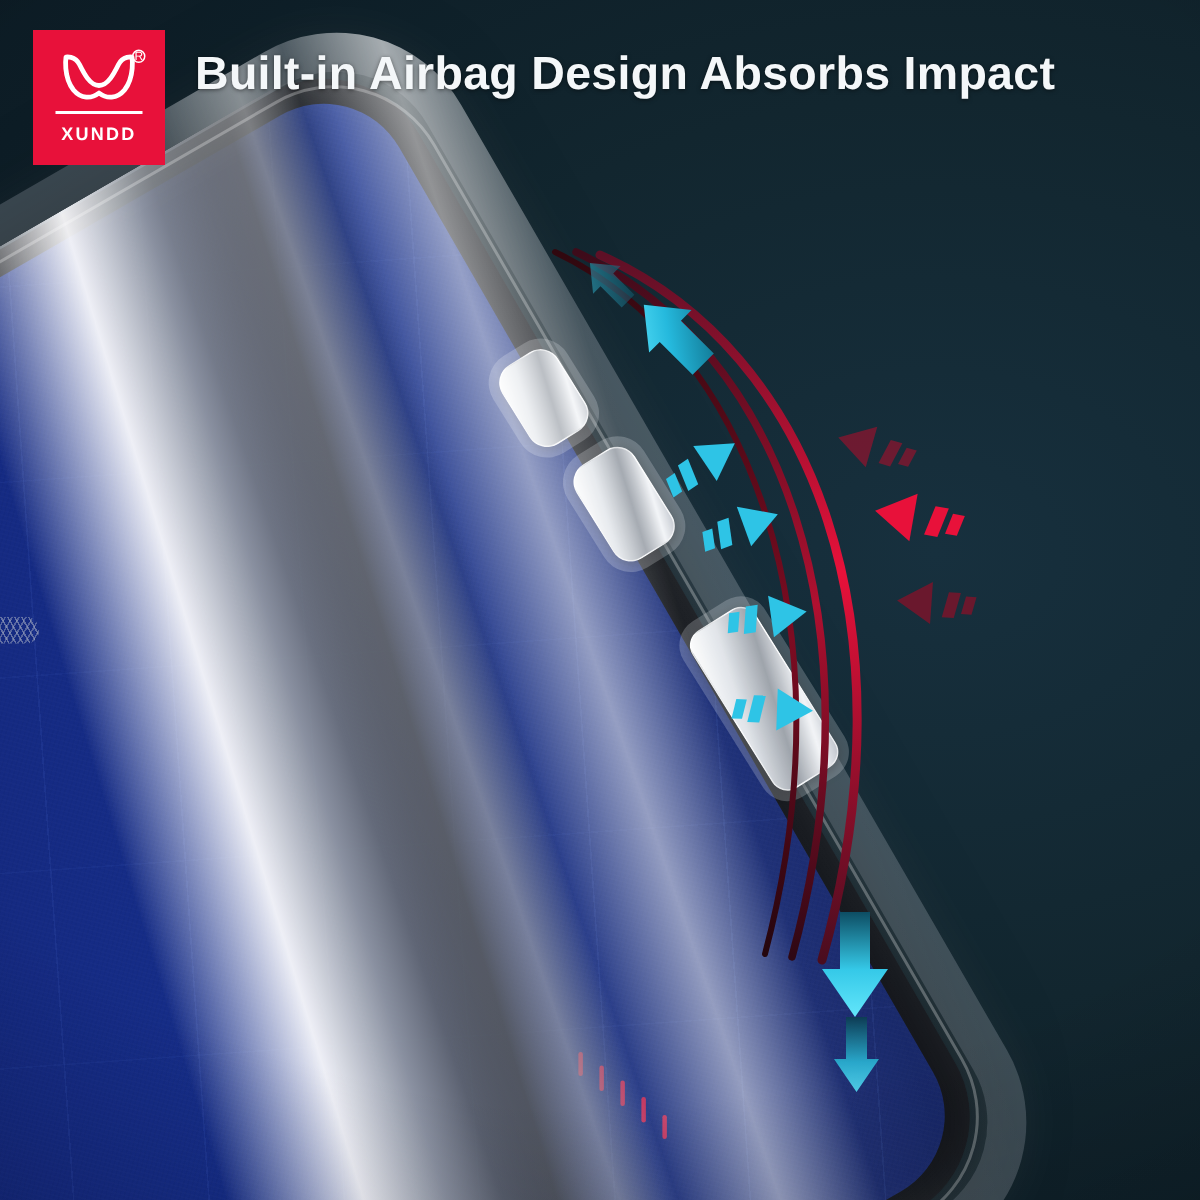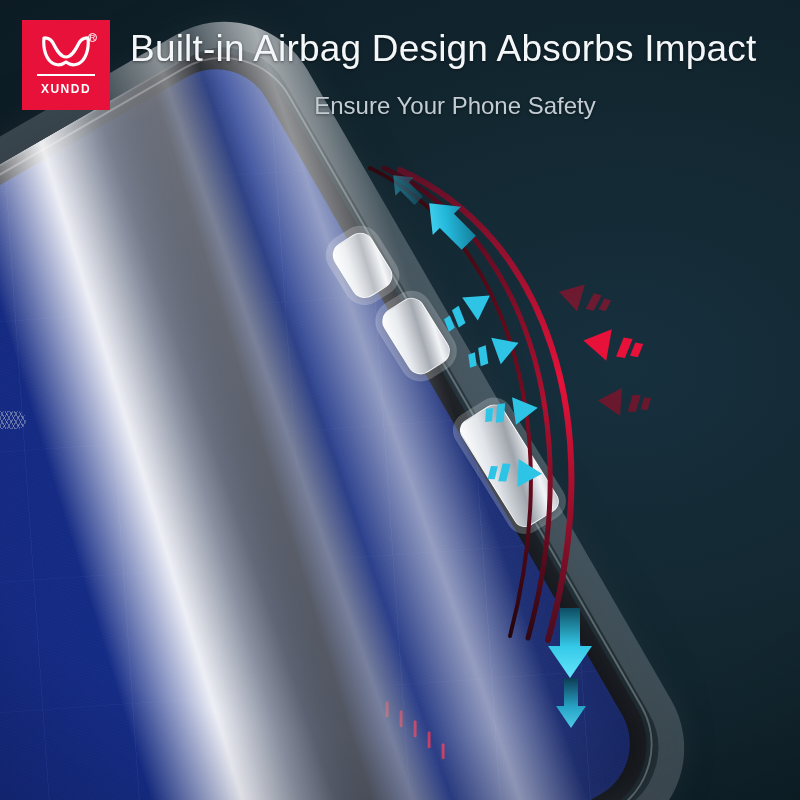--- a/index.html
+++ b/index.html
@@ -21,21 +21,21 @@
   .logo-reg{
     position:absolute;right:-1px;top:-2px;color:#fff;font-size:8px;line-height:8px;
     border:1px solid #fff;border-radius:50%;width:9px;height:9px;text-align:center;
   }
   .logo-rule{width:58px;height:2px;background:#fff;margin:5px 0 4px;}
   .logo-word{
     color:#fff;font-size:12px;font-weight:bold;letter-spacing:1.5px;line-height:18px;
   }
   .title{
     position:absolute;left:130px;top:28px;width:650px;
-    color:#f4f7f9;font-size:37px;font-weight:normal;letter-spacing:.2px;line-height:42px;
+    color:#f4f7f9;font-size:31px;font-weight:bold;letter-spacing:.2px;line-height:42px;
     text-shadow:0 1px 3px rgba(0,0,0,.5);
   }
   .subtitle{
     position:absolute;left:130px;top:90px;width:650px;text-align:center;
     color:#c3ccd3;font-size:24px;font-weight:normal;line-height:32px;
     text-shadow:0 1px 3px rgba(0,0,0,.45);
   }
 
   
   .phone-wrap{position:absolute;left:-250px;top:95px;width:780px;height:880px;
@@ -309,16 +309,15 @@
           <path d="M8,3 C8,3 14,2 17,8 C20,14 24,22 30,22 C36,22 40,14 43,8 C46,2 52,3 52,3
                    C52,3 54,16 47,25 C42,31 35,31 30,27 C25,31 18,31 13,25 C6,16 8,3 8,3 Z" fill="none" stroke="#ffffff" stroke-width="3.2" stroke-linejoin="round"></path>
         </svg>
         <span class="logo-reg">R</span>
       </div>
       <div class="logo-rule"></div>
       <div class="logo-word">XUNDD</div>
     </div>
 
     <div class="title">Built-in Airbag Design Absorbs Impact</div>
-    <div class="subtitle">Ensure Your Phone Safety</div>
   </div>
 
 </div>
 
 </body></html>

